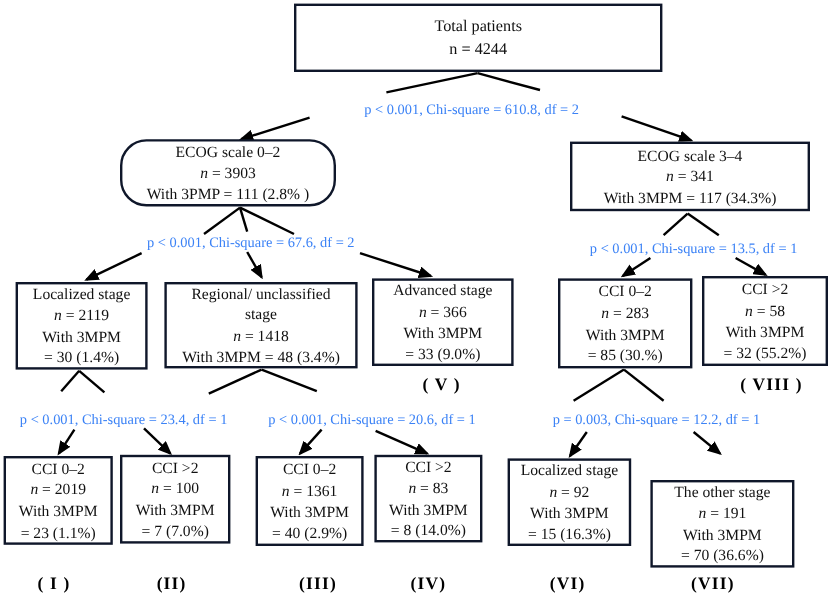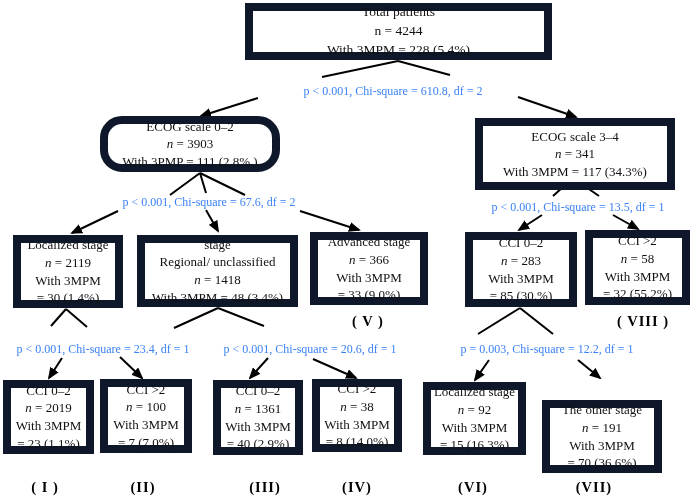--- a/index.html
+++ b/index.html
@@ -16,21 +16,21 @@
     color: #111111;
     overflow: hidden;
   }
   .arrows {
     position: absolute;
     left: 0; top: 0;
     width: 699px; height: 500px;
   }
   .box {
     position: absolute;
-    border: 8px solid #0f172a;
+    border: 2px solid #0f172a;
     background: #ffffff;
     display: flex;
     flex-direction: column;
     justify-content: center;
     align-items: flex-end;
     text-align: center;
     font-size: 13px;
     line-height: 1.35;
     box-sizing: border-box;
   }
@@ -96,50 +96,49 @@
       <line x1="268" y1="358" x2="250" y2="378" marker-end="url(#ah)"></line>
       <line x1="313" y1="359" x2="356" y2="378" marker-end="url(#ah)"></line>
       <line x1="489" y1="360" x2="475" y2="380" marker-end="url(#ah)"></line>
       <line x1="578" y1="360" x2="600" y2="378" marker-end="url(#ah)"></line>
     </g>
   </svg>
 
   <div class="box box-total" style="left:245px; top:3px; width:307px; height:57px;">
     <div>Total patients</div>
     <div>n = 4244</div>
-    <div>With 3MPM = 228 (5.4%)</div>
   </div>
 
   <div class="stat" style="left:393px; top:84px;">p &lt; 0.001, Chi-square = 610.8, df = 2</div>
 
   <div class="box" style="left:100px; top:116px; width:180px; height:56px;border-radius:22px;">
     <div>ECOG scale 0–2</div>
     <div class="nl">n = 3903</div>
     <div>With 3PMP = 111 (2.8% )</div>
   </div>
 
-  <div class="box" style="left:475px; top:118px; width:200px; height:72px;">
+  <div class="box" style="left:475px; top:118px; width:200px; height:58px;">
     <div>ECOG scale 3–4</div>
     <div class="nl">n = 341</div>
     <div>With 3MPM = 117 (34.3%)</div>
   </div>
 
   <div class="stat" style="left:209px; top:195px;">p &lt; 0.001, Chi-square = 67.6, df = 2</div>
   <div class="stat" style="left:578px; top:200px;">p &lt; 0.001, Chi-square = 13.5, df = 1</div>
 
   <div class="box" style="left:13px; top:235px; width:110px; height:73px;">
     <div>Localized stage</div>
     <div class="nl">n = 2119</div>
     <div>With 3MPM</div>
     <div>= 30 (1.4%)</div>
   </div>
 
   <div class="box" style="left:137px; top:235px; width:161px; height:72px;">
+    <div>Regional/ unclassified</div>
     <div>stage</div>
-    <div>Regional/ unclassified</div>
     <div class="nl">n = 1418</div>
     <div>With 3MPM = 48 (3.4%)</div>
   </div>
 
   <div class="box" style="left:310px; top:232px; width:118px; height:73px;">
     <div>Advanced stage</div>
     <div class="nl">n = 366</div>
     <div>With 3MPM</div>
     <div>= 33 (9.0%)</div>
   </div>
@@ -181,21 +180,21 @@
 
   <div class="box" style="left:213px; top:380px; width:90px; height:75px;">
     <div>CCI 0–2</div>
     <div class="nl">n = 1361</div>
     <div>With 3MPM</div>
     <div>= 40 (2.9%)</div>
   </div>
 
   <div class="box" style="left:312px; top:379px; width:90px; height:73px;">
     <div>CCI &gt;2</div>
-    <div class="nl">n = 38</div>
+    <div class="nl">n = 83</div>
     <div>With 3MPM</div>
     <div>= 8 (14.0%)</div>
   </div>
 
   <div class="box" style="left:423px; top:382px; width:103px; height:73px;">
     <div>Localized stage</div>
     <div class="nl">n = 92</div>
     <div>With 3MPM</div>
     <div>= 15 (16.3%)</div>
   </div>

